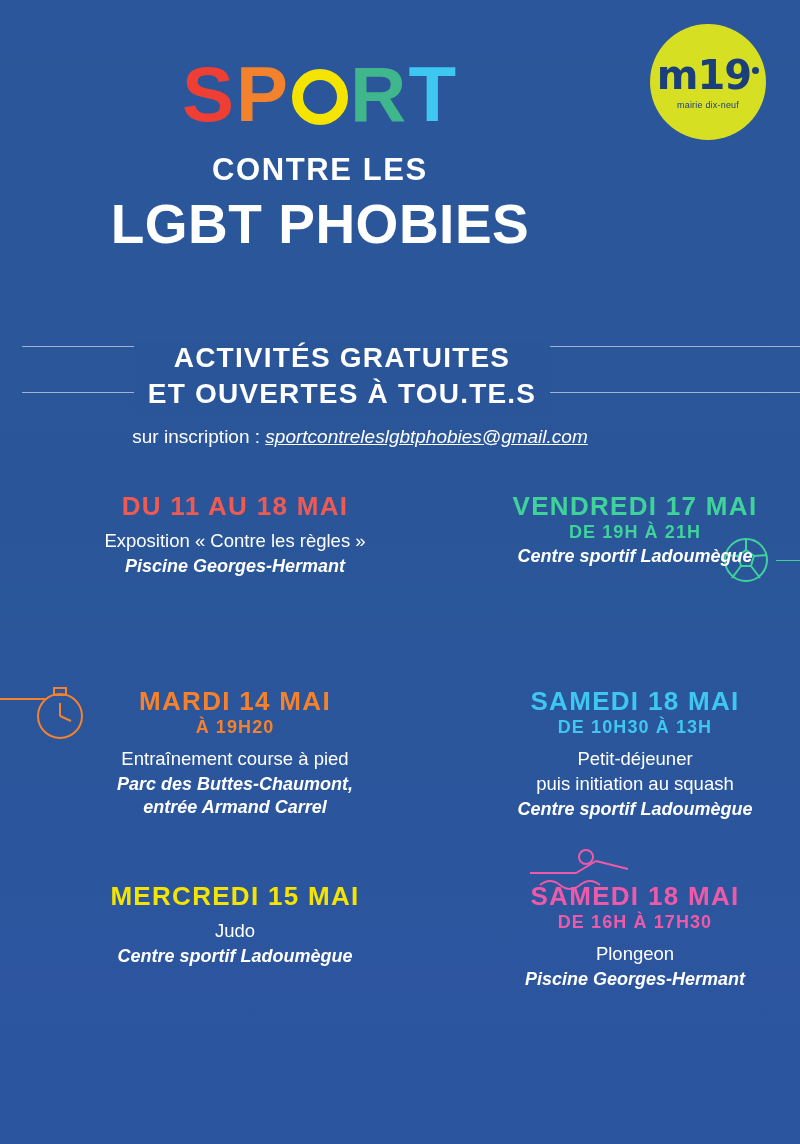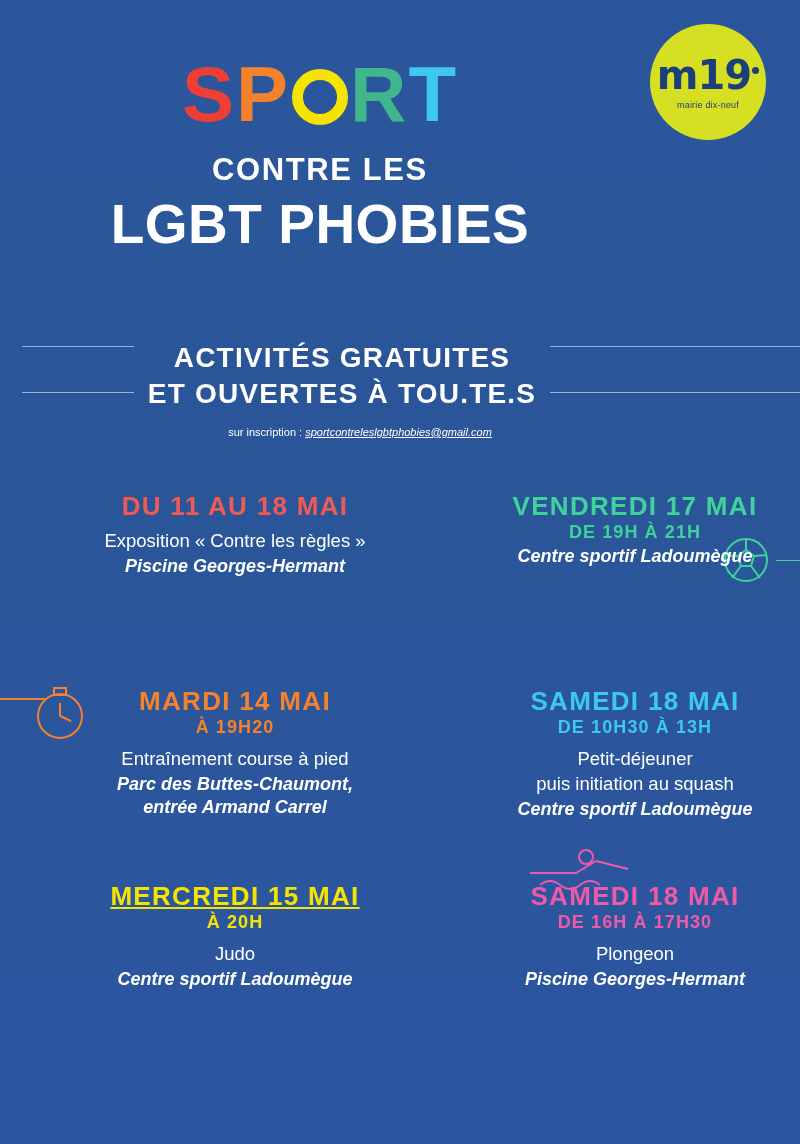--- a/index.html
+++ b/index.html
@@ -133,21 +133,21 @@
     display: inline-block;
     background: #2a5699;
     padding: 0 14px;
     font-size: 28px;
     font-weight: bold;
     letter-spacing: 1.2px;
     line-height: 1.28;
   }
   .signup {
     margin-top: 14px;
-    font-size: 11px;
+    font-size: 19px;
     padding-left: 36px;
   }
   .signup .mail {
     text-decoration: underline;
     font-style: italic;
   }
 
   
   .events {
     position: absolute;
@@ -278,22 +278,21 @@
         <div class="ev-desc">Entraînement course à pied</div>
         <div class="ev-place">Parc des Buttes-Chaumont,<br>entrée Armand Carrel</div>
       </div>
       <div class="event">
         <div class="ev-date" style="color: rgb(62, 199, 240);">SAMEDI 18 MAI</div>
         <div class="ev-time" style="color: rgb(62, 199, 240);">DE 10H30 À 13H</div>
         <div class="ev-desc">Petit-déjeuner<br>puis initiation au squash</div>
         <div class="ev-place">Centre sportif Ladoumègue</div>
       </div>
       <div class="event">
-        <div class="ev-date" style="color: rgb(244, 228, 0); text-decoration: underline;">MERCREDI 15 MAI</div>
-        <div class="ev-time" style="color: rgb(244, 228, 0);">À 20H</div>
+        <div class="ev-date" style="color: rgb(244, 228, 0);">MERCREDI 15 MAI</div>
         <div class="ev-desc">Judo</div>
         <div class="ev-place">Centre sportif Ladoumègue</div>
       </div>
       <div class="event">
         <div class="ev-date" style="color: rgb(239, 90, 168);">SAMEDI 18 MAI</div>
         <div class="ev-time" style="color: rgb(239, 90, 168);">DE 16H À 17H30</div>
         <div class="ev-desc">Plongeon</div>
         <div class="ev-place">Piscine Georges-Hermant</div>
       </div>
     </div>

